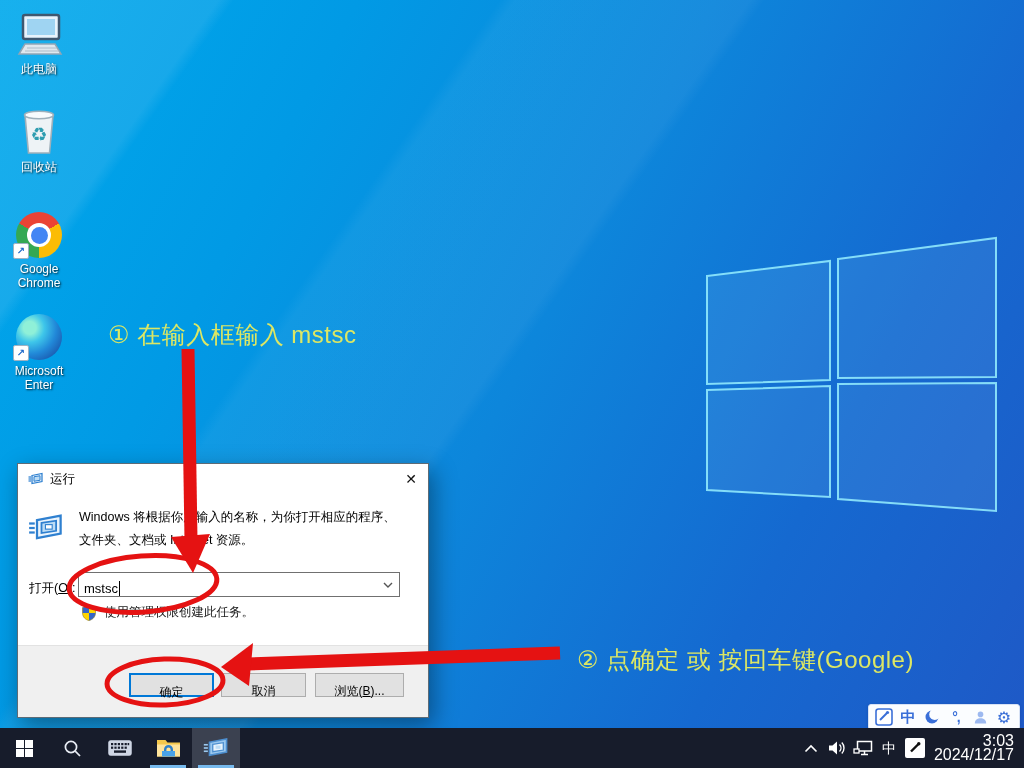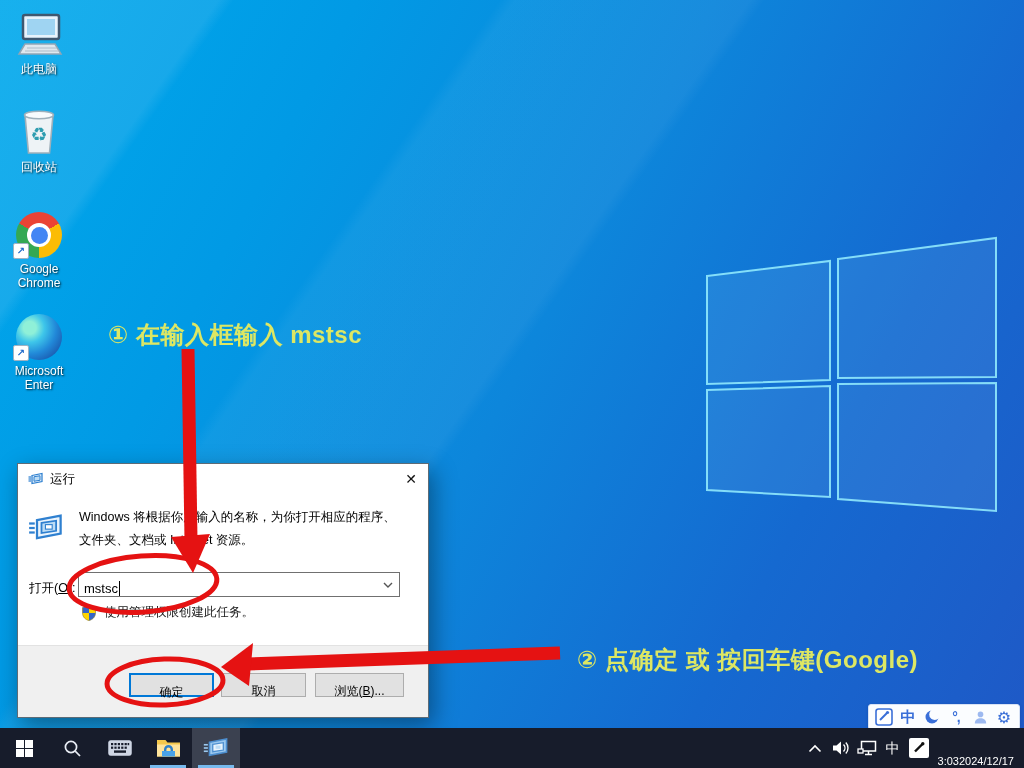--- a/index.html
+++ b/index.html
@@ -20,21 +20,21 @@
   .ball{width:46px;height:46px;border-radius:50%;position:relative;
     background:conic-gradient(from -60deg,#ea4335 0 120deg,#fbbc05 0 240deg,#34a853 0 360deg);}
   .ball .white{position:absolute;left:50%;top:50%;width:24px;height:24px;margin:-12px 0 0 -12px;background:#fff;border-radius:50%}
   .ball .blue{position:absolute;left:50%;top:50%;width:17px;height:17px;margin:-8.5px 0 0 -8.5px;background:#4285f4;border-radius:50%}
   .edge-ball{width:46px;height:46px;border-radius:50%;
     background:radial-gradient(circle at 30% 30%,#8ff0d8 0 14%,#3ec6ea 32%,#2188d8 58%,#1a55ab 85%,#123f86 100%);}
   .shortcut{position:absolute;left:12px;bottom:-1px;width:14px;height:14px;background:#fff;border:1px solid #9fb2c2;border-radius:2px;
     font-size:10px;line-height:13px;color:#1a66c8;text-align:center;font-weight:bold}
 
   
-  .anno{position:absolute;font-size:24px;font-weight:bold;color:#dde763;letter-spacing:.5px;white-space:nowrap}
+  .anno{position:absolute;font-size:24px;font-weight:normal;color:#dde763;letter-spacing:.5px;white-space:nowrap}
   #anno1{left:108px;top:319px}
   #anno2{left:577px;top:644px}
 
   
   .run-dialog{position:absolute;left:17px;top:463px;width:410px;height:253px;background:#fff;
     border:1px solid #5d6b76;box-shadow:4px 8px 22px rgba(0,0,0,.38);font-size:12.5px;color:#000}
   .rd-titlebar{position:absolute;left:0;top:0;right:0;height:30px;background:#fff;display:flex;align-items:center}
   .rd-titlebar .rd-ico{margin:0 6px 0 10px}
   .rd-title{font-size:12.5px}
   .rd-close{position:absolute;right:0;top:0;width:34px;height:30px;display:flex;align-items:center;justify-content:center;
@@ -71,22 +71,22 @@
 
   
   .taskbar{position:absolute;left:0;bottom:0;width:1024px;height:40px;background:#171c2b;display:flex;align-items:stretch}
   .tb-btn{width:48px;display:flex;align-items:center;justify-content:center;position:relative;cursor:pointer}
   .tb-btn.running::after{content:"";position:absolute;left:6px;right:6px;bottom:0;height:3px;background:#76b9ed}
   .tb-btn.active{background:#3b4150}
   .tb-spacer{flex:1}
   .tray-ico{width:26px;display:flex;align-items:center;justify-content:center;cursor:pointer;position:relative}
   .tray-ime{color:#fff;font-size:14px;width:26px;text-align:center;line-height:40px;cursor:pointer}
   .sogou-tray{width:20px;height:20px;background:#fff;border-radius:2px;display:flex;align-items:center;justify-content:center}
-  .clock{display:flex;flex-direction:row;justify-content:center;align-items:flex-end;color:#fff;
-    font-size:11px;line-height:14px;padding:0 10px 0 6px;cursor:default}
+  .clock{display:flex;flex-direction:column;justify-content:center;align-items:flex-end;color:#fff;
+    font-size:16px;line-height:14px;padding:0 10px 0 6px;cursor:default}
 </style>
 </head>
 <body>
 
 <div class="screen">
 
   <svg class="wall-logo" width="1024" height="768">
     <g fill="rgba(190,240,255,0.10)" stroke="rgba(150,240,255,0.85)" stroke-width="2">
       <polygon points="707,276 830,261 830,380 707,384"></polygon>
       <polygon points="838,259 996,238 996,377 838,378"></polygon>

